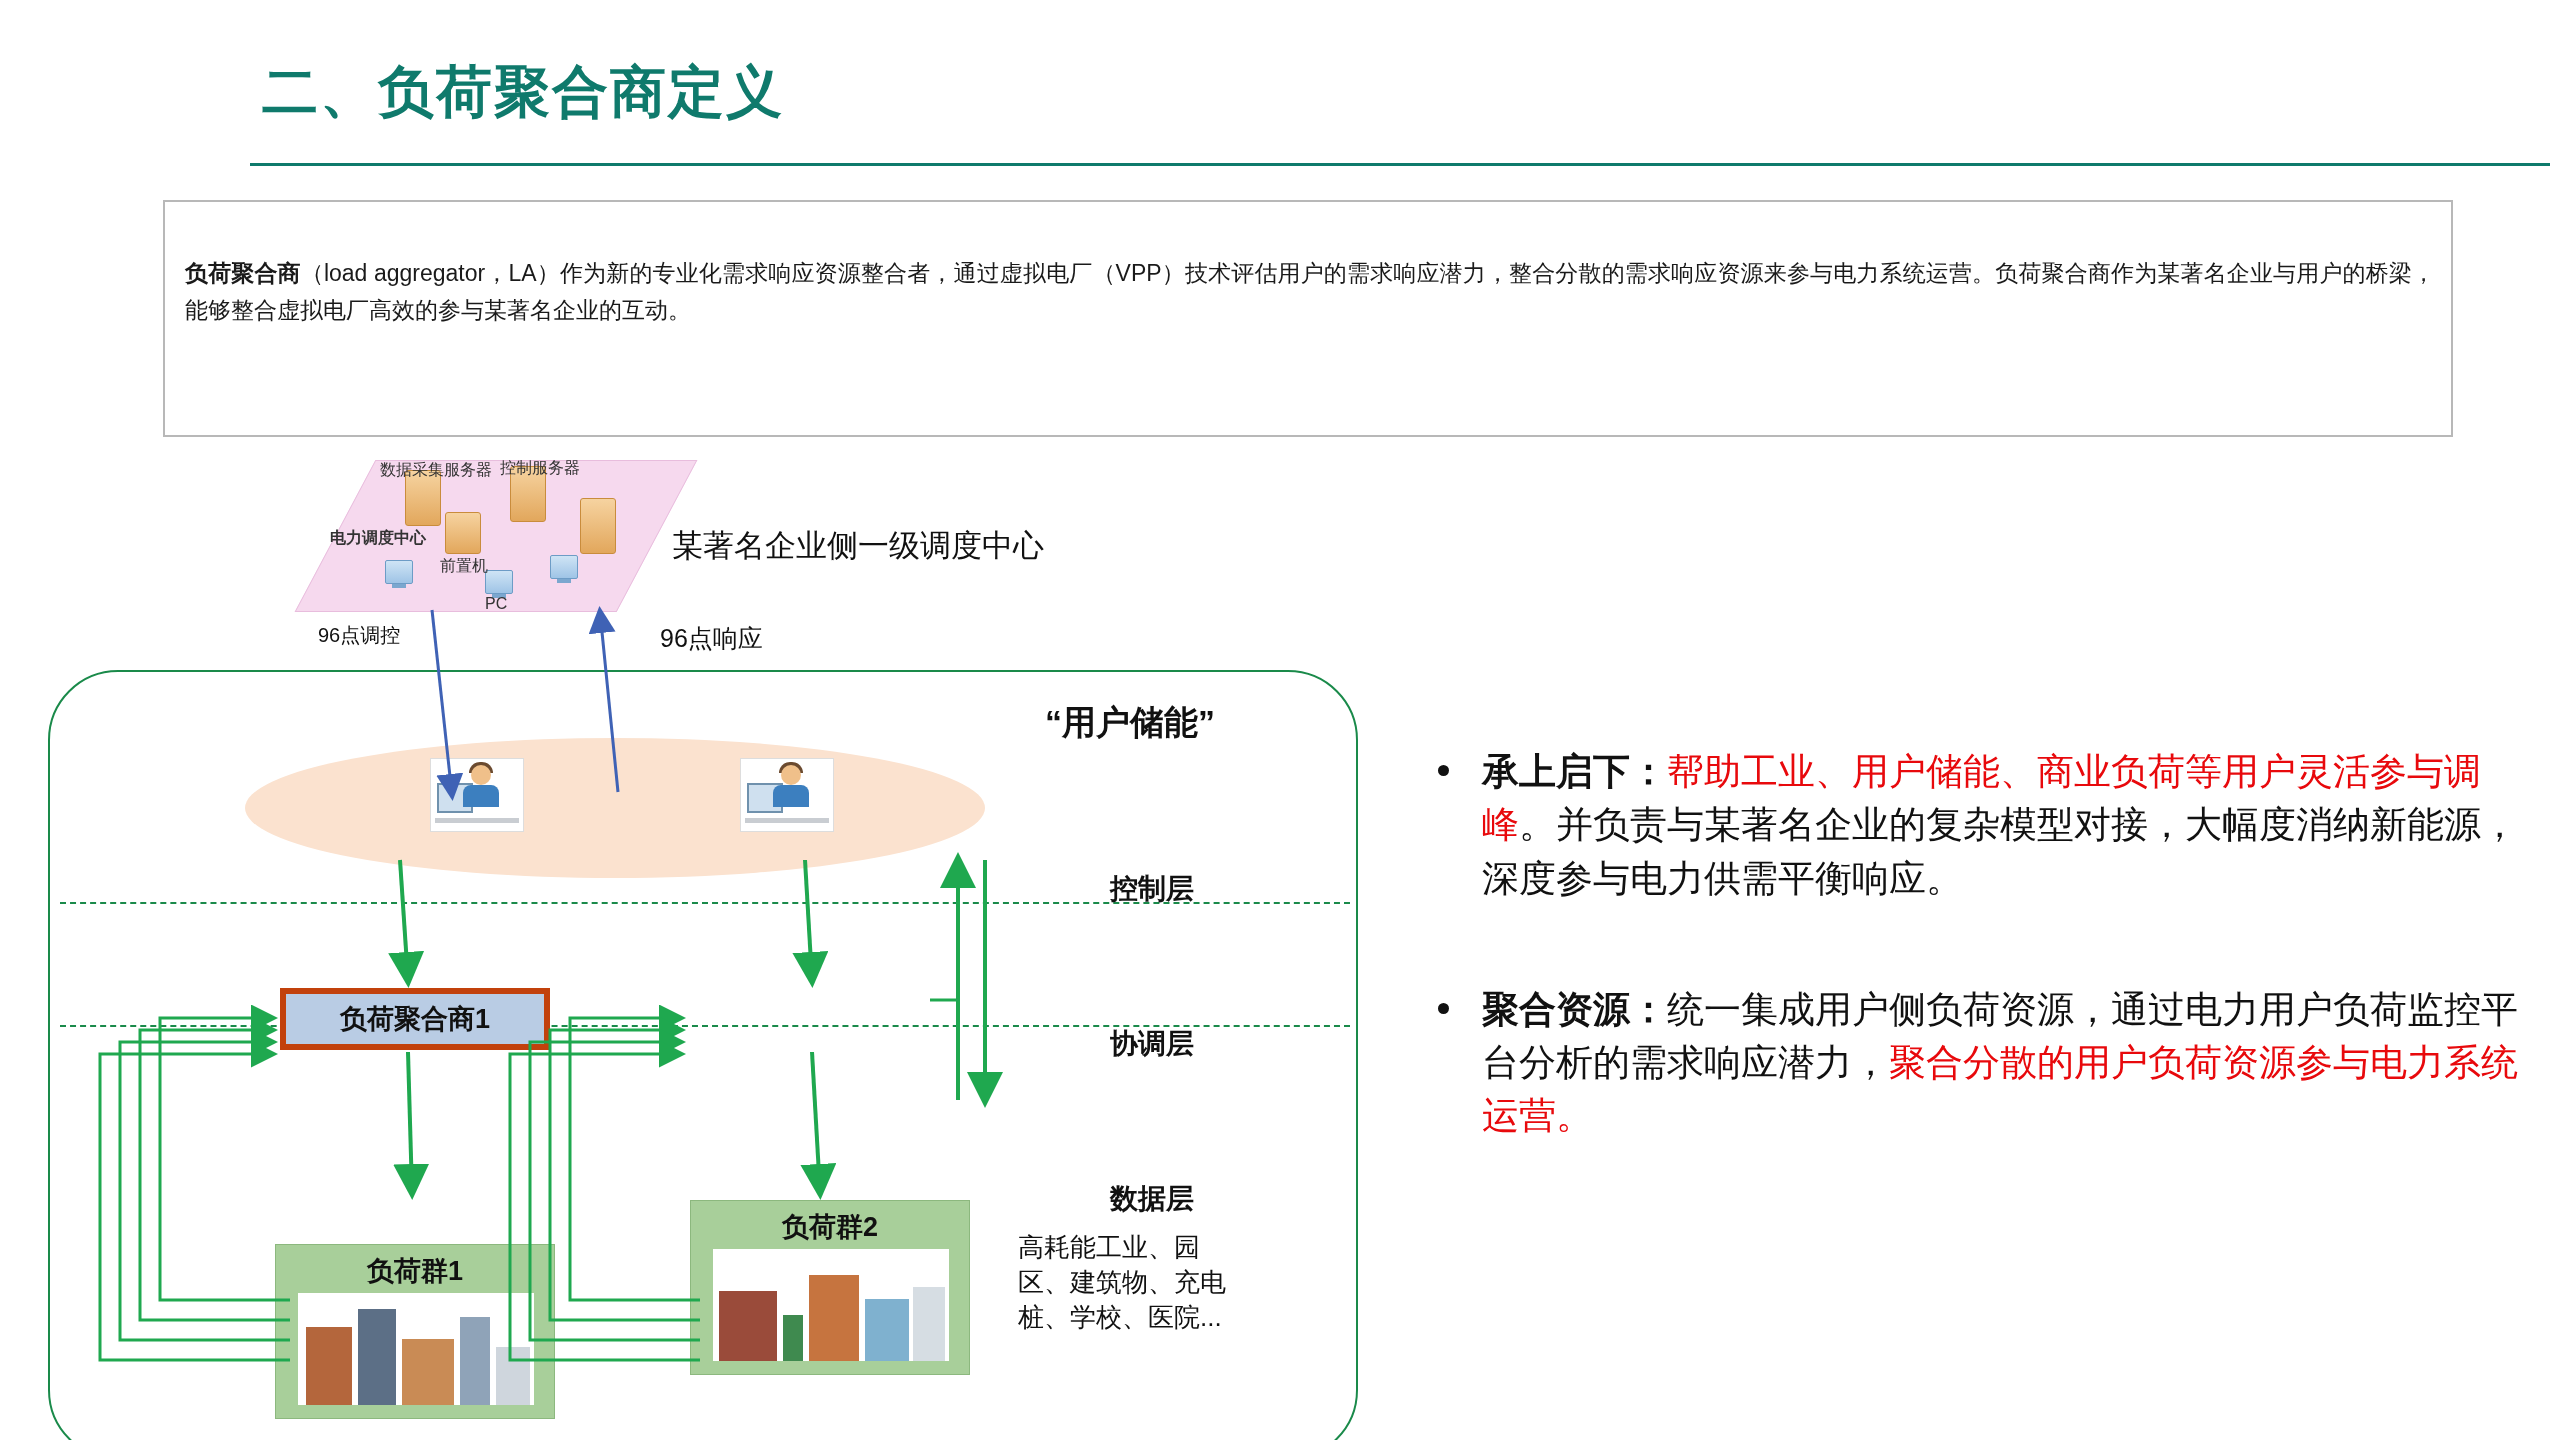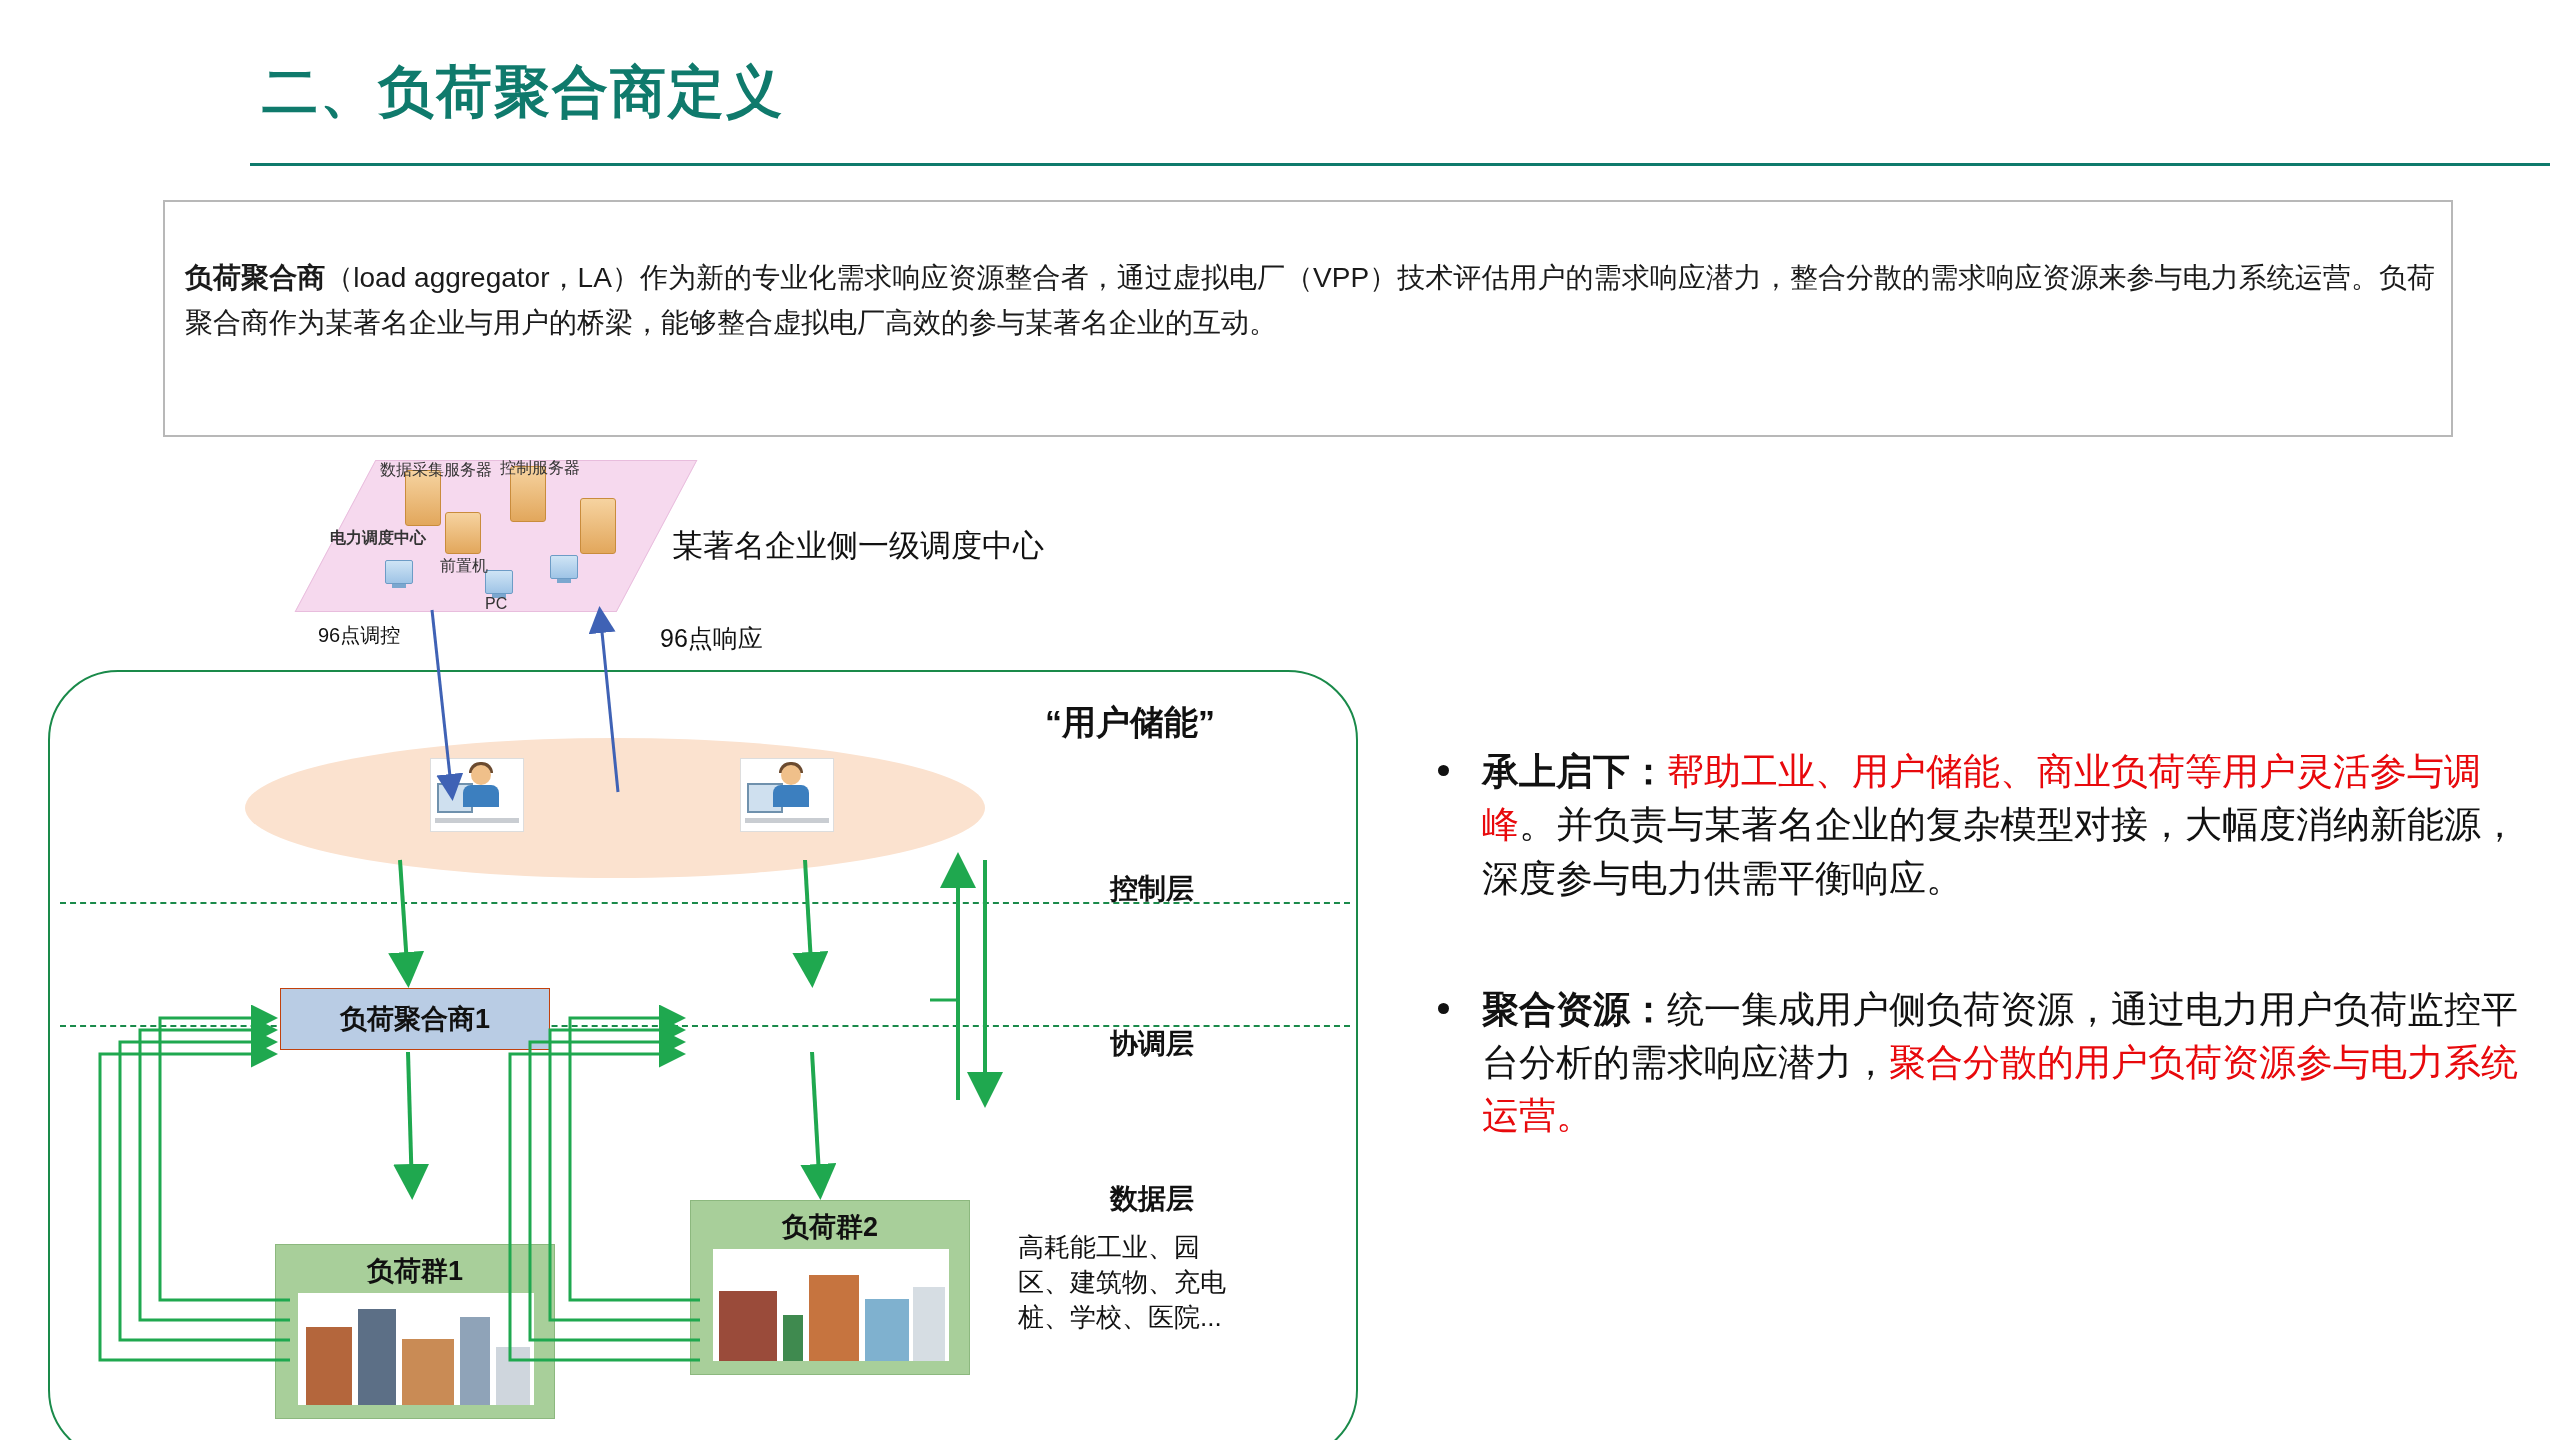--- a/index.html
+++ b/index.html
@@ -49,21 +49,21 @@
     height: 237px;
     border: 2px solid #b8b8b8;
     box-sizing: border-box;
     background: #ffffff;
   }
   .def-text {
     position: absolute;
     left: 185px;
     top: 255px;
     width: 2250px;
-    font-size: 28px;
+    font-size: 23px;
     line-height: 1.62;
     color: #1a1a1a;
     text-align: justify;
   }
   .def-text b { font-weight: bold; }
 
   
   .diagram {
     position: absolute;
     left: 0px;
@@ -258,21 +258,21 @@
     height: 0;
     border-top: 2px dashed #1a8a4a;
   }
 
   
   .agg {
     position: absolute;
     width: 270px;
     height: 62px;
     background: #b9cce4;
-    border: 1px solid #c2410c;
+    border: 6px solid #c2410c;
     display: flex;
     align-items: center;
     justify-content: center;
     font-size: 27px;
     font-weight: bold;
     color: #111;
     box-sizing: border-box;
   }
 
   

